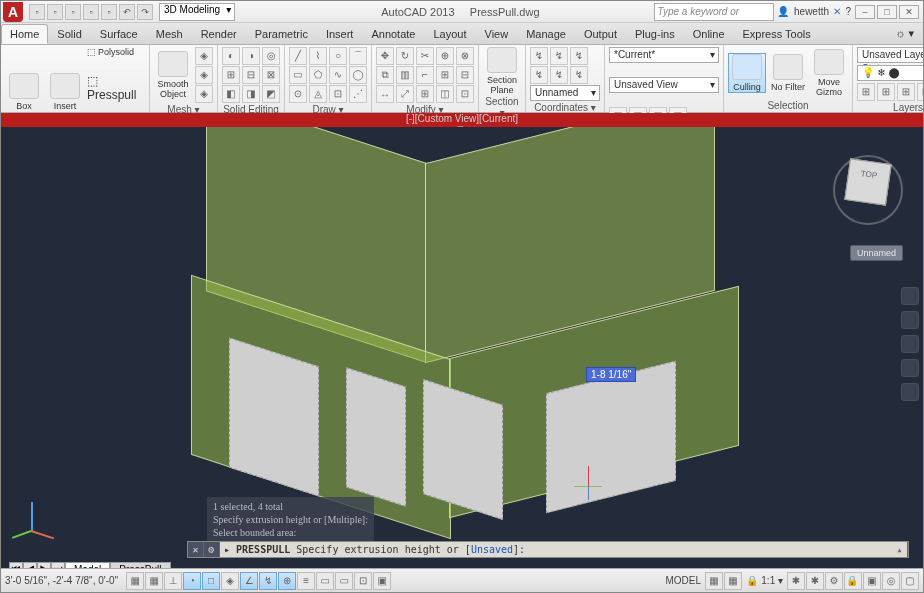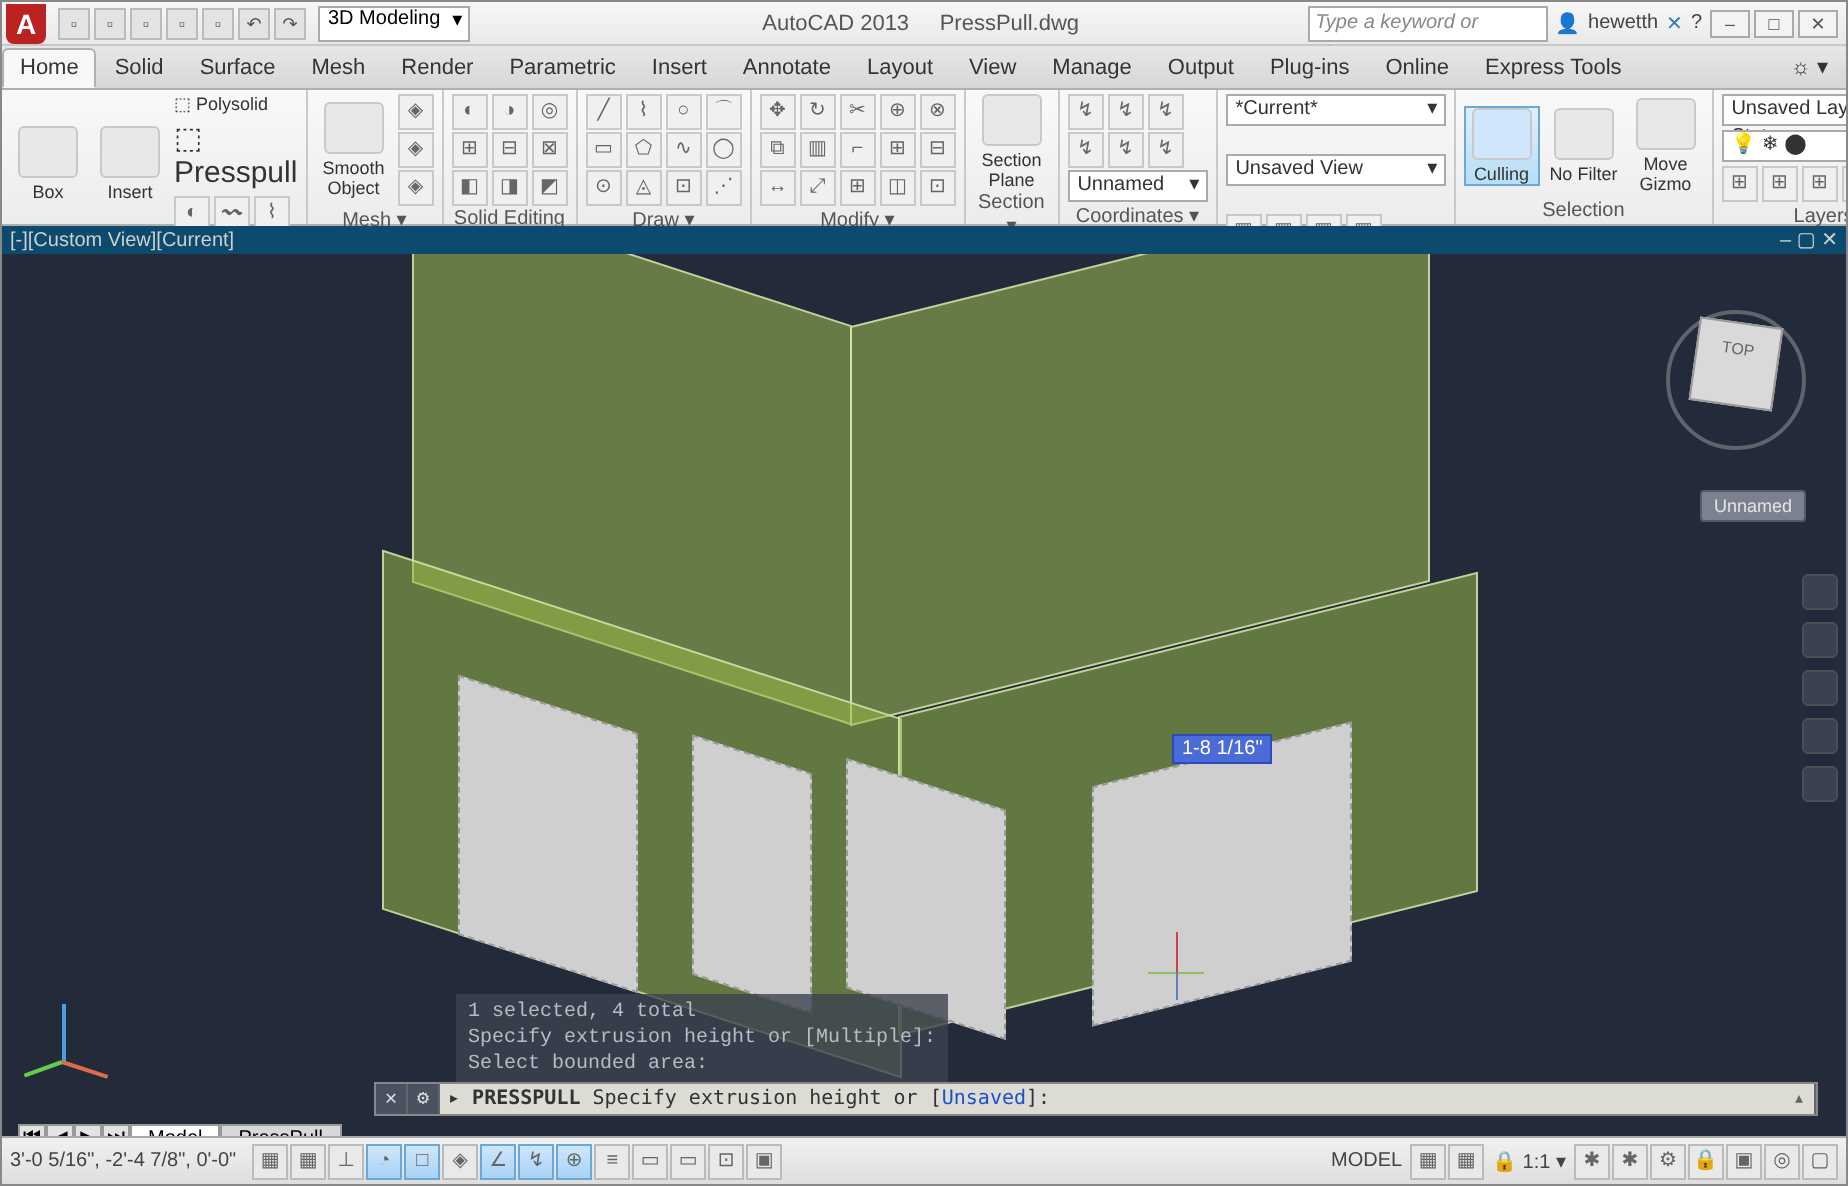--- a/index.html
+++ b/index.html
@@ -70,21 +70,21 @@
 .panel-body.col { flex-direction:column; align-items:flex-start; gap:1px;}
 .panel-title { text-align:center; font-size:10px; color:#555; padding:1px 0;}
 .big-btn { width:38px; text-align:center; font-size:9px; color:#333;}
 .big-btn .ico { width:30px; height:26px; margin:0 auto 2px; background:#e8e8e8; border:1px solid #c9c9c9; border-radius:3px;}
 .small-row { display:flex; gap:2px;}
 .small-btn { width:18px; height:18px; background:#f0f0f0; border:1px solid #c9c9c9; font-size:10px; text-align:center; line-height:16px; color:#666;}
 .ls-combo { height:16px; background:#fff; border:1px solid #aaa; font-size:10px; padding:0 14px 0 4px; position:relative; min-width:110px; line-height:14px;}
 .ls-combo::after{content:"▾";position:absolute;right:3px;top:0;}
 .sel-active { background: linear-gradient(#dfeffc,#b8ddf6); border:1px solid #6aa8d8; }
 .doc-tabs {
-  height: 14px; background:#0c4a6e; color:#cfcfcf; font-size:10px; display:flex; align-items:center; justify-content:space-between; padding:0 4px;
+  height: 14px; background:#b91c1c; color:#cfcfcf; font-size:10px; display:flex; align-items:center; justify-content:space-between; padding:0 4px;flex-direction:column;
 }
 .viewport {
   flex:1;
   background:#232b3b;
   position:relative;
   overflow:hidden;
 }
 .viewcube {
   position:absolute;
   top:28px; right:20px;
@@ -139,22 +139,22 @@
 .crosshair .x{position:absolute;width:28px;height:1px;background:#8fbf5f;top:14px;}
 .crosshair .y{position:absolute;height:28px;width:1px;background:#5f7fbf;left:14px;}
 .crosshair .z{position:absolute;width:1px;height:20px;background:#c44;left:14px;top:-6px;}
 .ucs{
   position:absolute; left:10px; bottom:36px; width:40px; height:40px;
 }
 .ucs .zaxis{position:absolute;left:20px;bottom:0;width:2px;height:30px;background:#4aa0e0;}
 .ucs .xaxis{position:absolute;left:20px;bottom:0;width:24px;height:2px;background:#e06a4a;transform:rotate(18deg);transform-origin:left;}
 .ucs .yaxis{position:absolute;left:20px;bottom:0;width:20px;height:2px;background:#6ac84a;transform:rotate(160deg);transform-origin:left;}
 .cmd-history{
-  position:absolute; left:227px; bottom:26px;
-  background:rgba(60,66,80,.8); color:#b8bcc2; font-family:Liberation Mono, monospace; font-size:10px;
+  position:absolute; left:206px; bottom:26px;
+  background:rgba(60,66,80,.8); color:#b8bcc2; font-family:Liberation Serif, serif; font-size:10px;
   padding:3px 6px; line-height:13px;
 }
 .cmd-line{
   position:absolute; left:186px; right:14px; bottom:10px; height:17px;
   display:flex; align-items:center;
   background:#dcdbd4; border:1px solid #888; font-family:Consolas,monospace; font-size:10px;
 }
 .cmd-line .cl-btn{width:16px;height:15px;background:#4a5160;color:#ddd;text-align:center;line-height:15px;border-right:1px solid #666;}
 .cmd-line .cl-text{flex:1;padding:0 4px;color:#333;}
 .cmd-line .hi{color:#1a52c9;}
@@ -231,23 +231,23 @@
   <div class="tab">Express Tools</div>
   <div style="flex:1"></div>
   <div class="tab">☼ ▾</div>
 </div>
 
 <div class="ribbon">
   <div class="panel">
     <div class="panel-body">
       <div class="big-btn"><div class="ico"></div><span>Box</span></div>
       <div class="big-btn"><div class="ico"></div><span>Insert</span></div>
-      <div class="panel-body col" style="gap:3px;">
+      <div class="panel-body col" style="gap:17px;">
         <div style="font-size:9px;">⬚ <span>Polysolid</span></div>
-        <div style="font-size:15px;">⬚ <span>Presspull</span></div>
+        <div style="font-size:12px;">⬚ <span>Presspull</span></div>
         <div class="small-row">
             <div class="small-btn">◐</div>
             <div class="small-btn">〰</div>
             <div class="small-btn">⌇</div>
           </div>
       </div>
     </div>
     <div class="panel-title">Modeling ▾</div>
   </div>
   <div class="panel">

